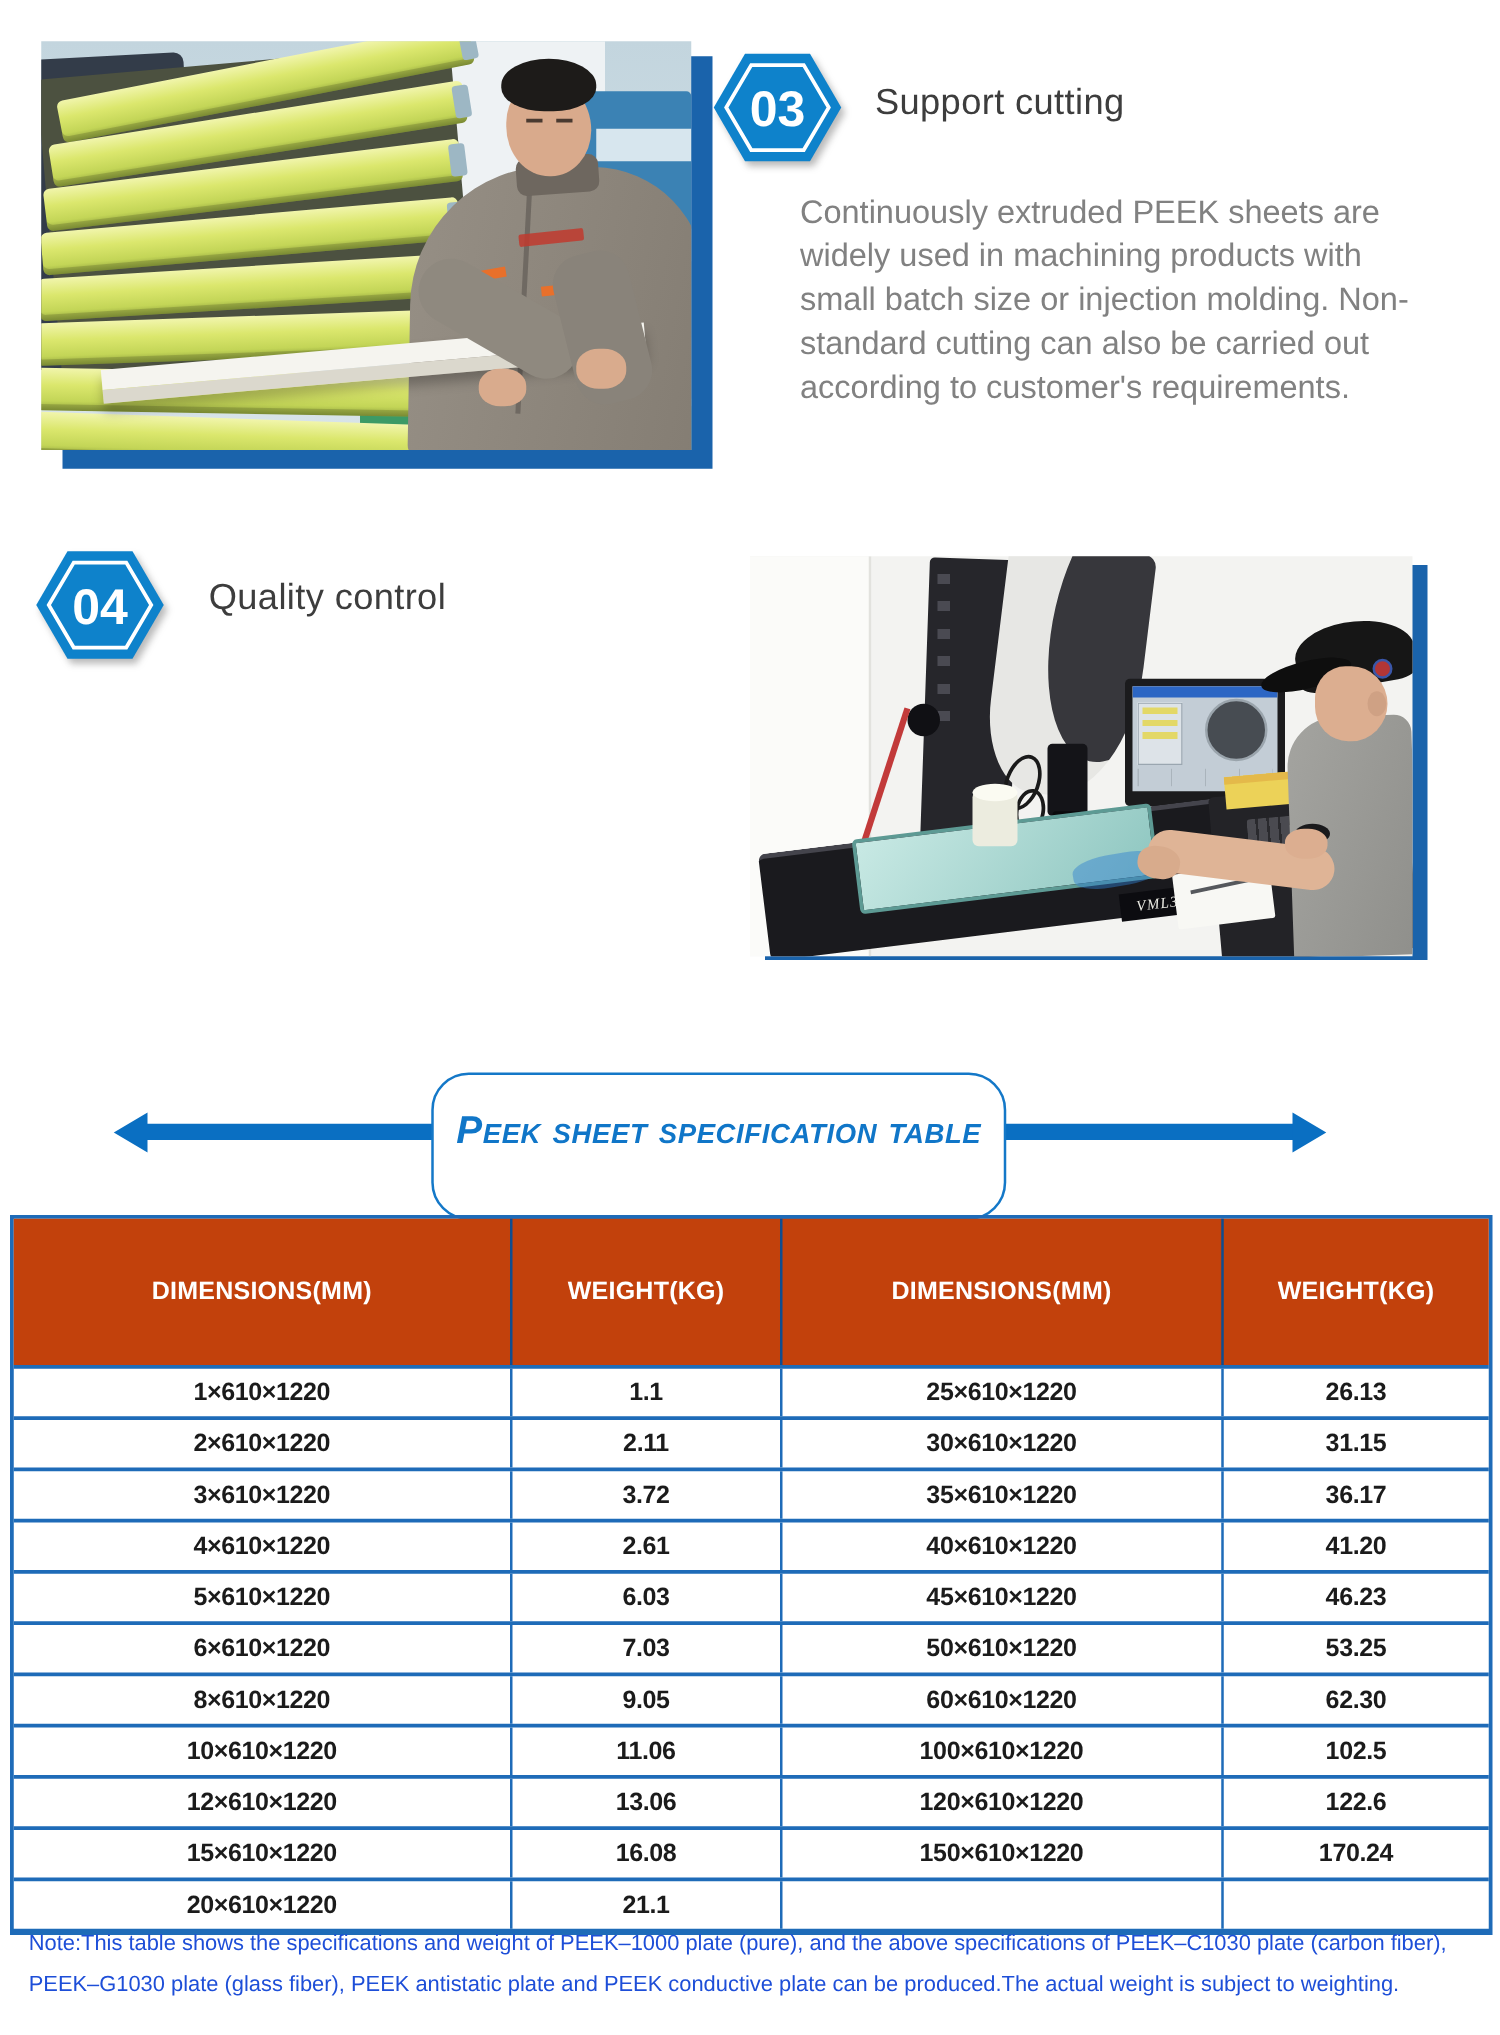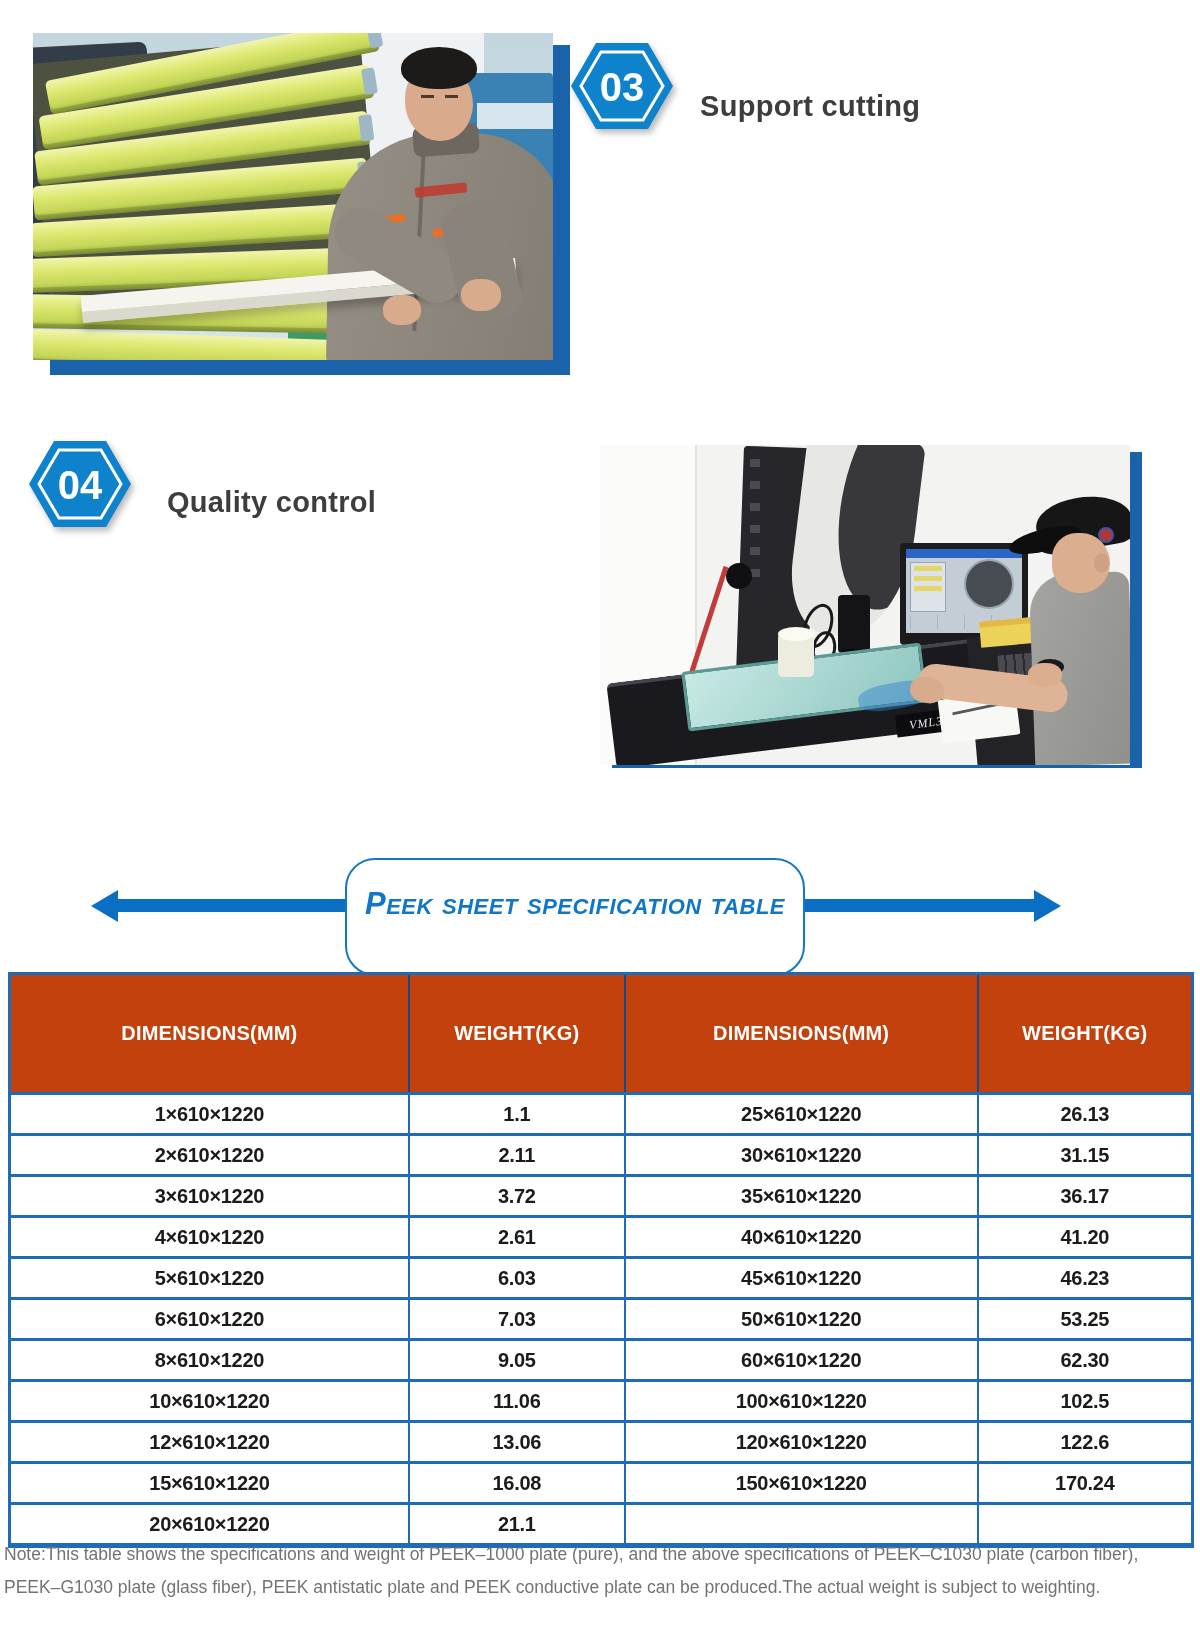--- a/index.html
+++ b/index.html
@@ -111,21 +111,21 @@
   .p2-arm{left:318px;top:226px;width:150px;height:34px;background:#dfb496;border-radius:17px;transform:rotate(7deg);}
   .p2-handL{left:310px;top:232px;width:34px;height:26px;background:#d8ab8c;border-radius:45%;transform:rotate(10deg);}
   .p2-mouse{left:436px;top:214px;width:28px;height:16px;background:#1a1a1c;border-radius:50%;}
   .p2-handR{left:428px;top:218px;width:34px;height:24px;background:#dcae90;border-radius:45%;}
 
   
   .hex{position:absolute;width:104px;height:92px;filter:drop-shadow(3px 4px 3px rgba(80,80,80,.4));}
   .hex text{font-family:"Liberation Sans",sans-serif;font-weight:bold;}
   .hex03{left:570px;top:40px;}
   .hex04{left:28px;top:438px;}
-  .section-title{position:absolute;font-size:29px;font-weight:bold;color:#3d3d3d;letter-spacing:.3px;margin-top:24px;}
+  .section-title{position:absolute;font-size:29px;font-weight:normal;color:#3d3d3d;letter-spacing:.3px;}
   .title03{left:700px;top:66px;}
   .title04{left:167px;top:462px;}
   .section-body{position:absolute;font-size:26px;line-height:35px;color:#818181;}
   .body03{left:640px;top:152px;width:492px;}
   .body04{left:98px;top:545px;width:466px;}
 
   
   .arrow-bar{position:absolute;top:899px;height:13px;background:#0a6fc2;}
   .bar-left{left:116px;width:235px;}
   .bar-right{left:799px;width:237px;}
@@ -143,21 +143,21 @@
   .spec-header{display:grid;grid-template-columns:33.8% 18.3% 29.9% 18%;height:117px;background:#c2410c;}
   .spec-header .hcell{display:flex;align-items:center;justify-content:center;color:#fff;font-weight:bold;
                       font-size:20px;letter-spacing:.2px;border-right:2px solid #0f4c8f;}
   .spec-header .hcell.last{border-right:none;}
   .spec-row{display:grid;grid-template-columns:33.8% 18.3% 29.9% 18%;height:38px;border-top:3px solid #1e6bb8;}
   .spec-row .cell{display:flex;align-items:center;justify-content:center;font-weight:bold;font-size:20px;
                   color:#1b1b1b;letter-spacing:-.3px;border-right:2px solid #1e6bb8;}
   .spec-row .cell.last{border-right:none;}
 
   
-  .note{position:absolute;left:4px;top:1538px;width:1168px;font-size:17.5px;line-height:33px;color:#737373;}
+  .note{position:absolute;left:23px;top:1538px;width:1168px;font-size:17.5px;line-height:33px;color:#1d4ed8;}
 </style>
 </head>
 <body>
 
 <div class="page">
 
   <div class="frame frame1"></div>
   <div class="photo photo1">
     <div class="p1-cabinet"></div>
     <div class="p1-bgmachine"></div>
@@ -194,20 +194,21 @@
     <div class="p1-hand1"></div>
     <div class="p1-hand2"></div>
   </div>
 
   <svg class="hex hex03" viewBox="0 0 104 92">
     <polygon points="1,46 26,3 78,3 103,46 78,89 26,89" fill="#0e82cb"></polygon>
     <polygon points="11,46 31,12 73,12 93,46 73,80 31,80" fill="none" stroke="#ffffff" stroke-width="3"></polygon>
     <text x="52" y="61" text-anchor="middle" font-size="40" fill="#ffffff">03</text>
   </svg>
   <div class="section-title title03">Support cutting</div>
+  <div class="section-body body03">Continuously extruded PEEK sheets are widely used in machining products with small batch size or injection molding. Non-standard cutting can also be carried out according to customer's requirements.</div>
 
   <svg class="hex hex04" viewBox="0 0 104 92">
     <polygon points="1,46 26,3 78,3 103,46 78,89 26,89" fill="#0e82cb"></polygon>
     <polygon points="11,46 31,12 73,12 93,46 73,80 31,80" fill="none" stroke="#ffffff" stroke-width="3"></polygon>
     <text x="52" y="61" text-anchor="middle" font-size="40" fill="#ffffff">04</text>
   </svg>
   <div class="section-title title04">Quality control</div>
 
   <div class="frame frame2"></div>
   <div class="photo photo2">

